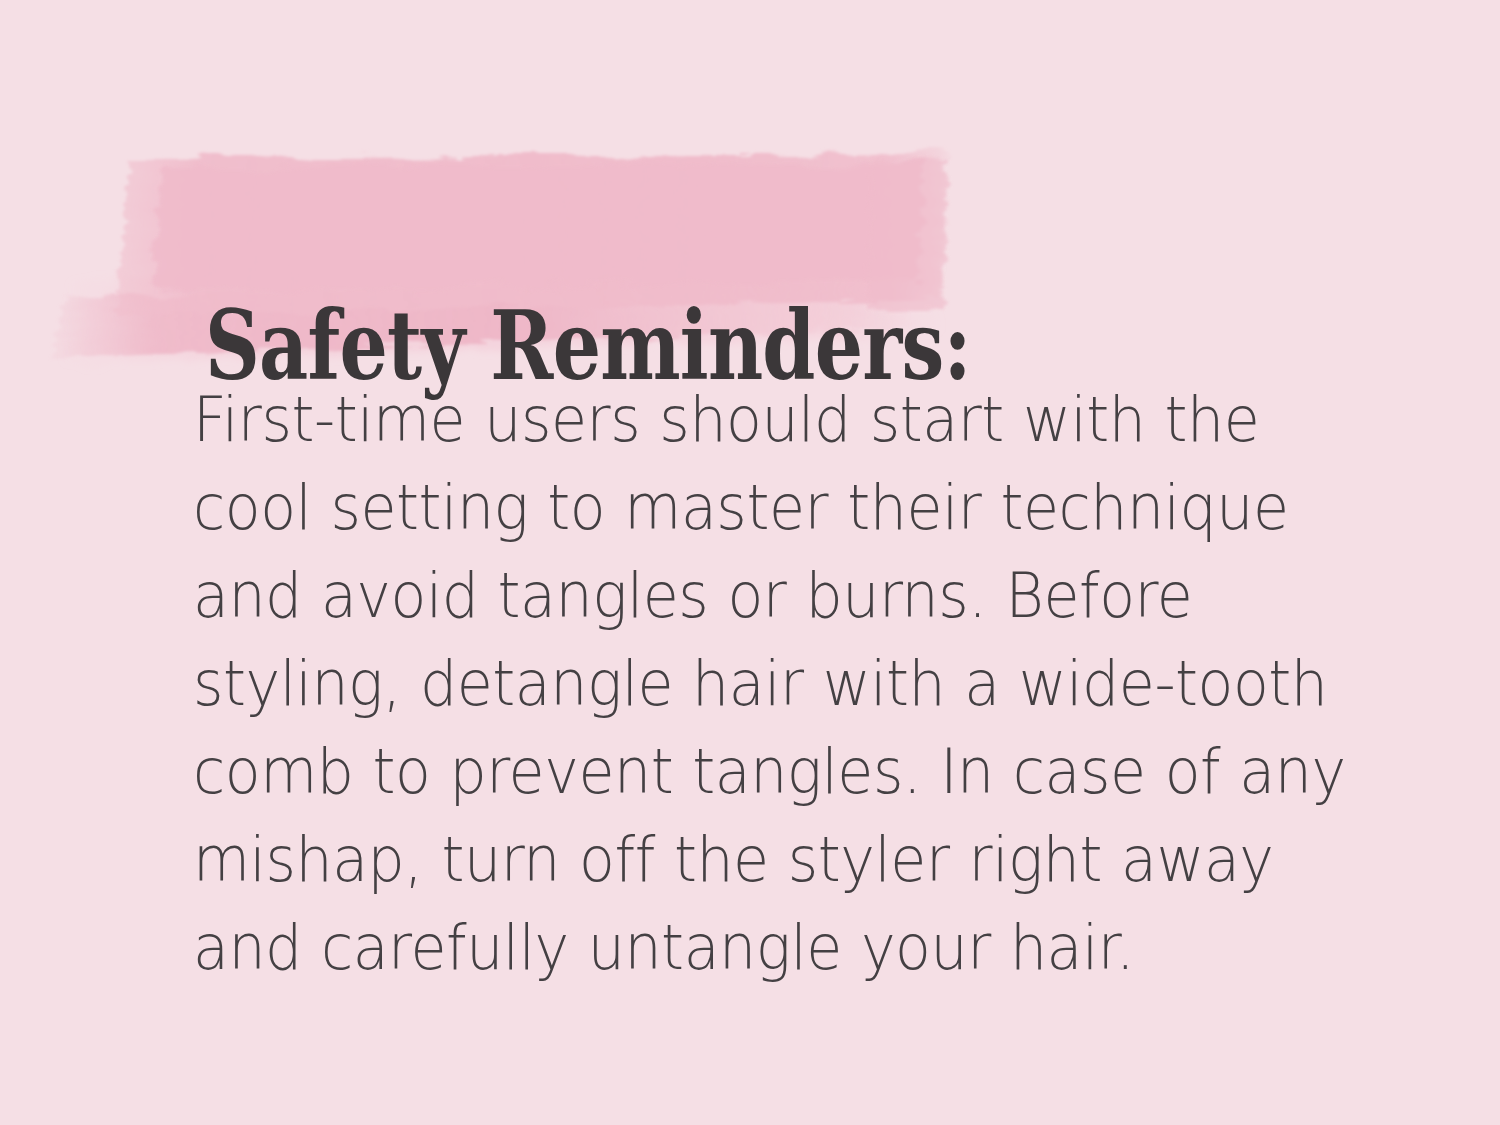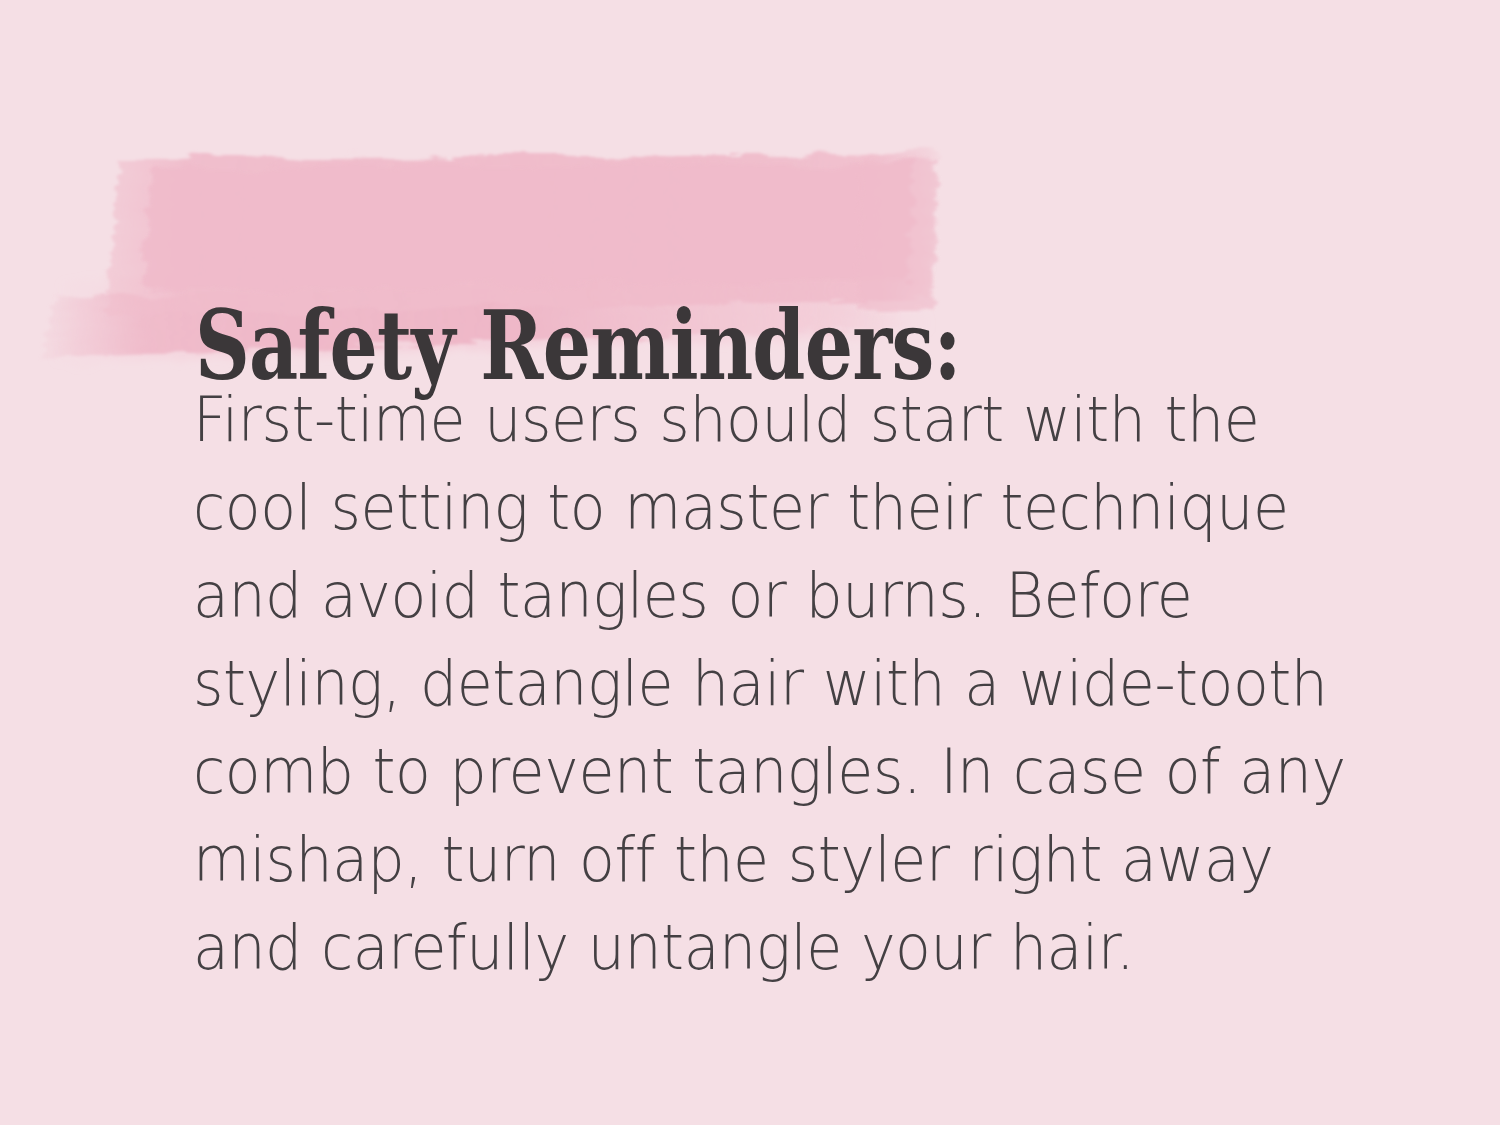--- a/index.html
+++ b/index.html
@@ -20,21 +20,21 @@
     position: relative;
     width: 1500px;
     height: 1125px;
     background: #f5dfe5;
     box-sizing: border-box;
   }
 
   
   .heading-block {
     position: absolute;
-    left: 2px;
+    left: 12px;
     top: 130px;
     width: 1000px;
     height: 250px;
   }
 
   .brush {
     position: absolute;
     left: 0;
     top: 0;
     width: 1000px;

